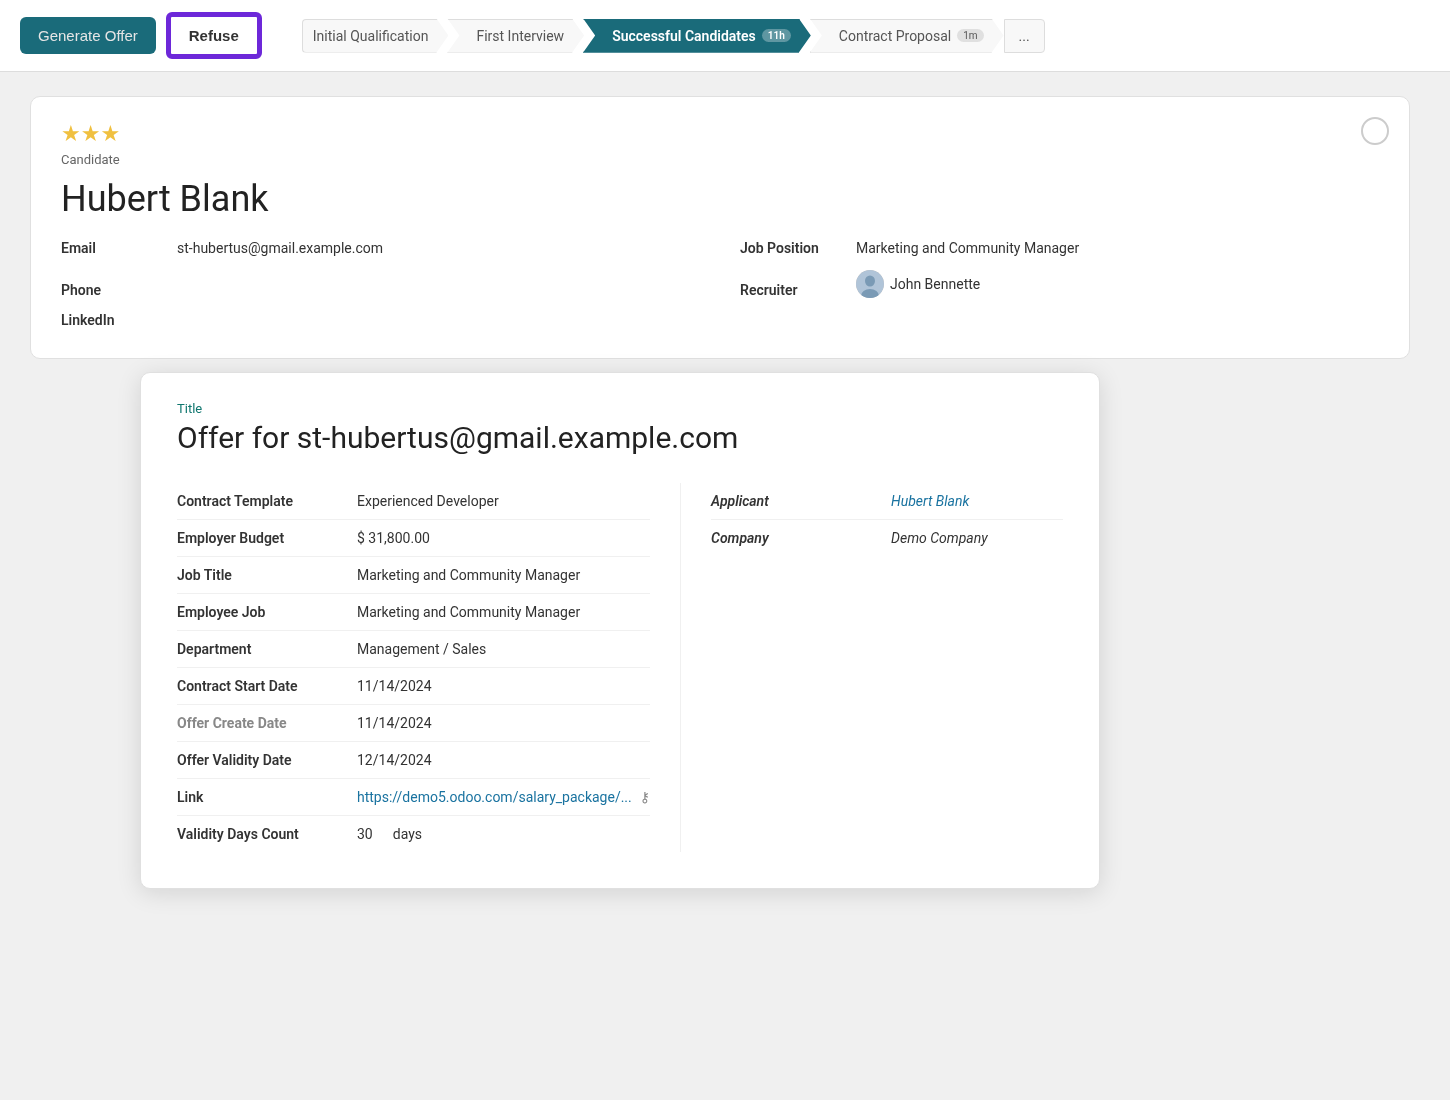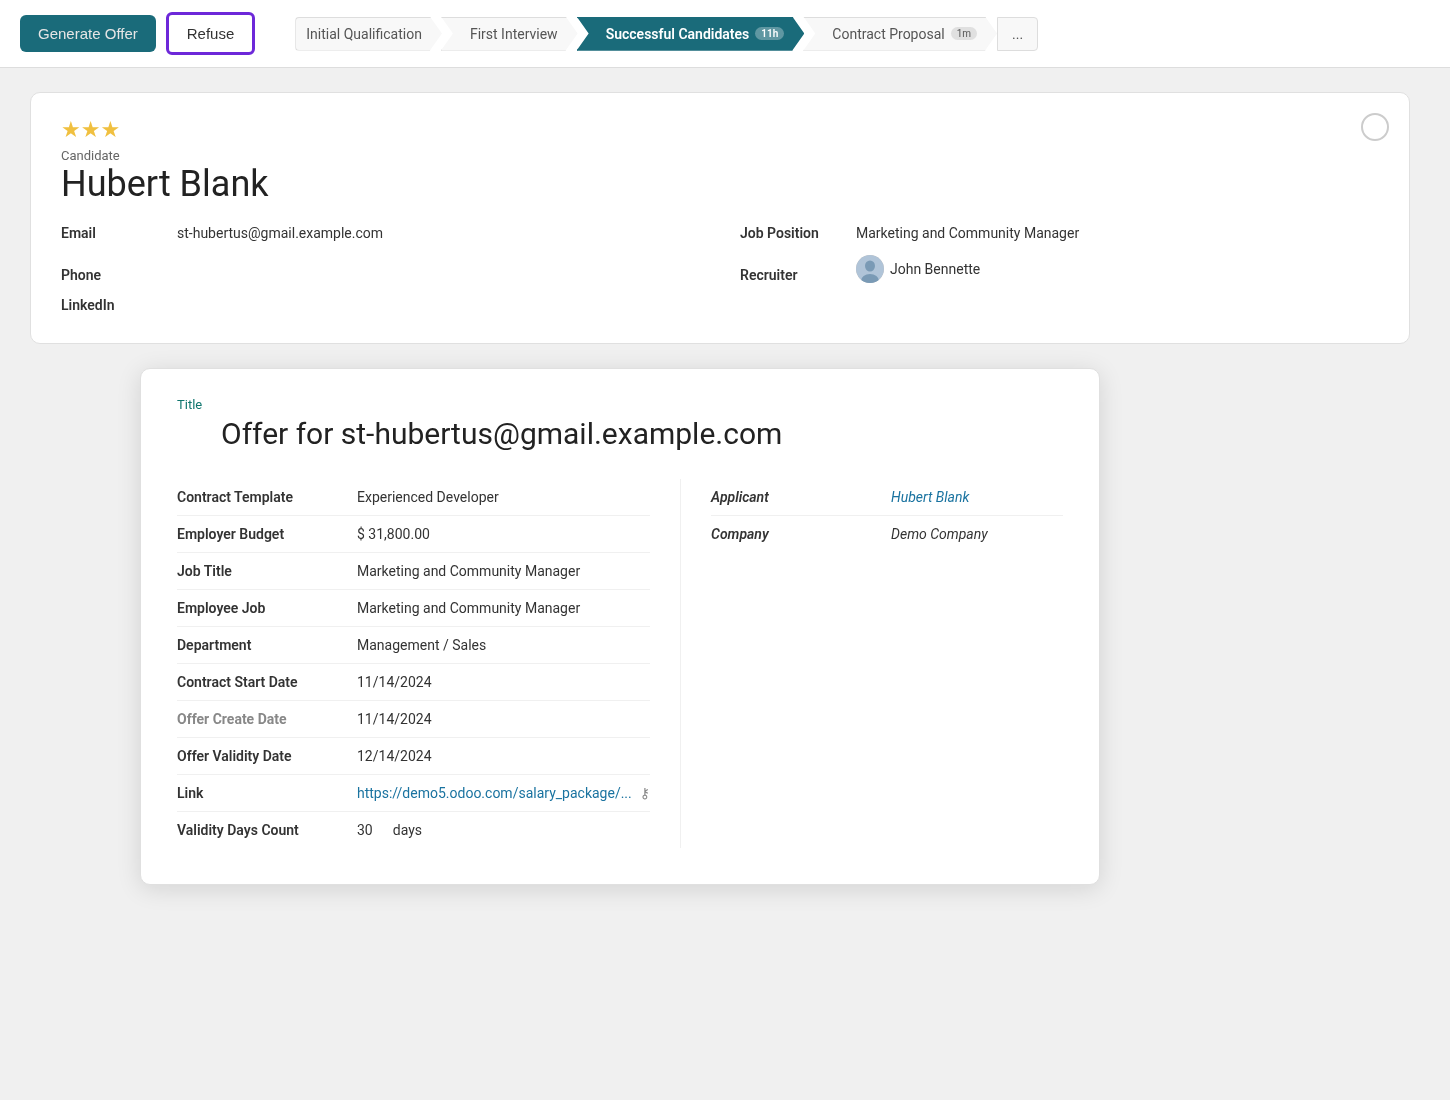--- a/index.html
+++ b/index.html
@@ -28,25 +28,25 @@
       border-radius: 6px;
       padding: 10px 18px;
       font-size: 15px;
       font-weight: 500;
       cursor: pointer;
     }
 
     .btn-refuse {
       background: #fff;
       color: #333;
-      border: 3px solid #6d28d9;
+      border: 5px solid #6d28d9;
       border-radius: 6px;
       padding: 10px 18px;
       font-size: 15px;
-      font-weight: 400;
+      font-weight: 700;
       cursor: pointer;
     }
 
     .pipeline-steps {
       display: flex;
       align-items: center;
       margin-left: 30px;
       gap: 0;
     }
 
@@ -123,21 +123,21 @@
 
     .stars {
       color: #f0c040;
       font-size: 22px;
       margin-bottom: 6px;
     }
 
     .candidate-label {
       font-size: 13px;
       color: #666;
-      margin-bottom: 0;
+      margin-bottom: 11px;
     }
 
     .candidate-name {
       font-size: 36px;
       font-weight: 400;
       color: #222;
       margin-bottom: 20px;
     }
 
     .candidate-fields {
@@ -211,21 +211,20 @@
       font-size: 13px;
       color: #0f766e;
       margin-bottom: 4px;
     }
 
     .offer-title-value {
       font-size: 30px;
       font-weight: 400;
       color: #222;
       margin-bottom: 28px;
-      margin-left: 44px;
     }
 
     .offer-fields {
       display: grid;
       grid-template-columns: 1fr 1fr;
       gap: 0;
     }
 
     .offer-field-row {
       display: flex;

